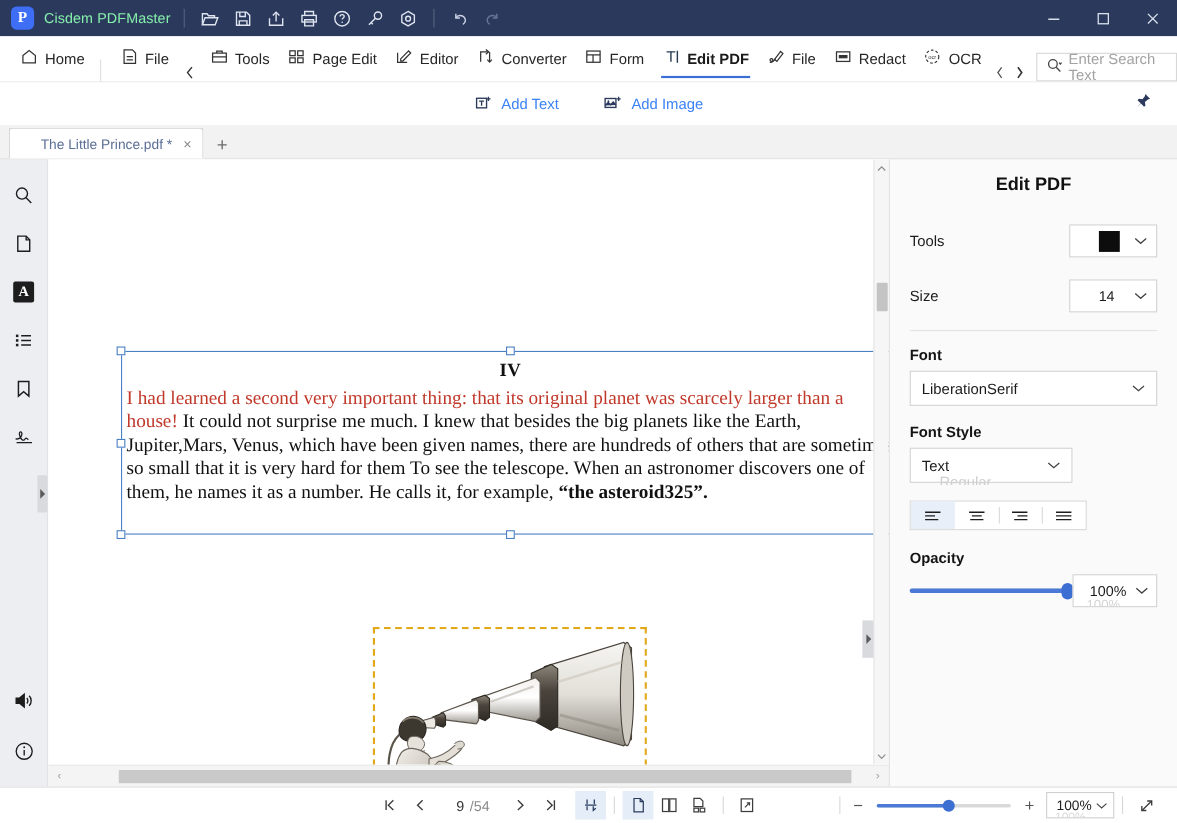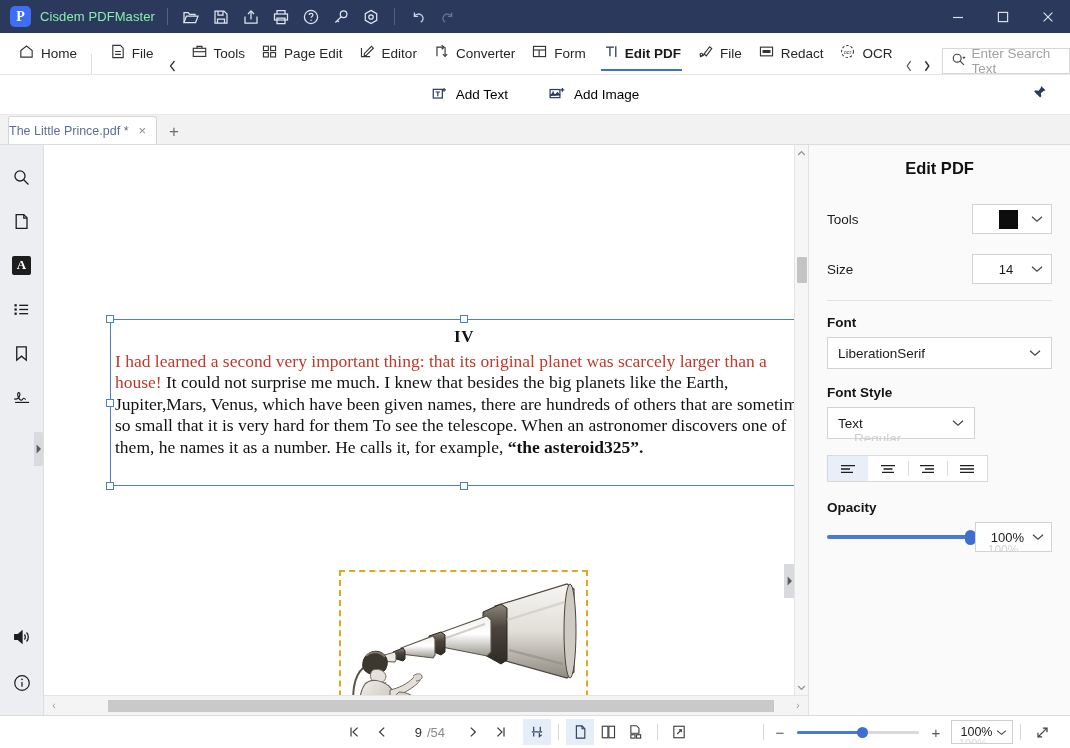--- a/index.html
+++ b/index.html
@@ -53,31 +53,31 @@
     margin-left:6px; width:160px;height:26px;border:1px solid #d7d7d7;background:#fff;
     display:flex;align-items:center;gap:5px;padding:0 8px;font-size:13px;color:#9a9a9a;
   }
   .searchbox .ph{ font-size:13.5px;color:#a2a2a2; }
 
   
   .subbar{
     height:40px;flex:0 0 40px;background:#fff;display:flex;align-items:center;
     justify-content:center;gap:28px;position:relative;border-bottom:1px solid #eaeaea;
   }
-  .sbitem{ display:flex;align-items:center;gap:8px;font-size:13.5px;color:#000000; padding:4px 6px;}
+  .sbitem{ display:flex;align-items:center;gap:8px;font-size:13.5px;color:#3b82f6; padding:4px 6px;}
   .pinbtn{ position:absolute;right:22px;top:50%;transform:translateY(-50%); }
 
   
   .tabstrip{
     height:30px;flex:0 0 30px;background:#f2f2f2;display:flex;align-items:flex-end;
     padding-left:8px; border-bottom:1px solid #dcdcdc;
   }
   .doctab{
     height:28px;background:#fff;border:1px solid #d5d5d5;border-bottom:none;
-    display:flex;align-items:center;padding:0 8px 0 0;gap:8px;
+    display:flex;align-items:center;padding:0 8px 0 28px;gap:8px;
     font-size:12.5px;color:#5b6f96;border-radius:3px 3px 0 0;
   }
   .doctab .x{ font-size:13px;color:#8a8a8a;padding:0 2px;}
   .newtab{ font-size:17px;color:#6e6e6e;padding:0 12px;line-height:1;margin-bottom:4px;}
 
   
   .main{ flex:1; display:flex; min-height:0; position:relative; }
 
   
   .rail{

